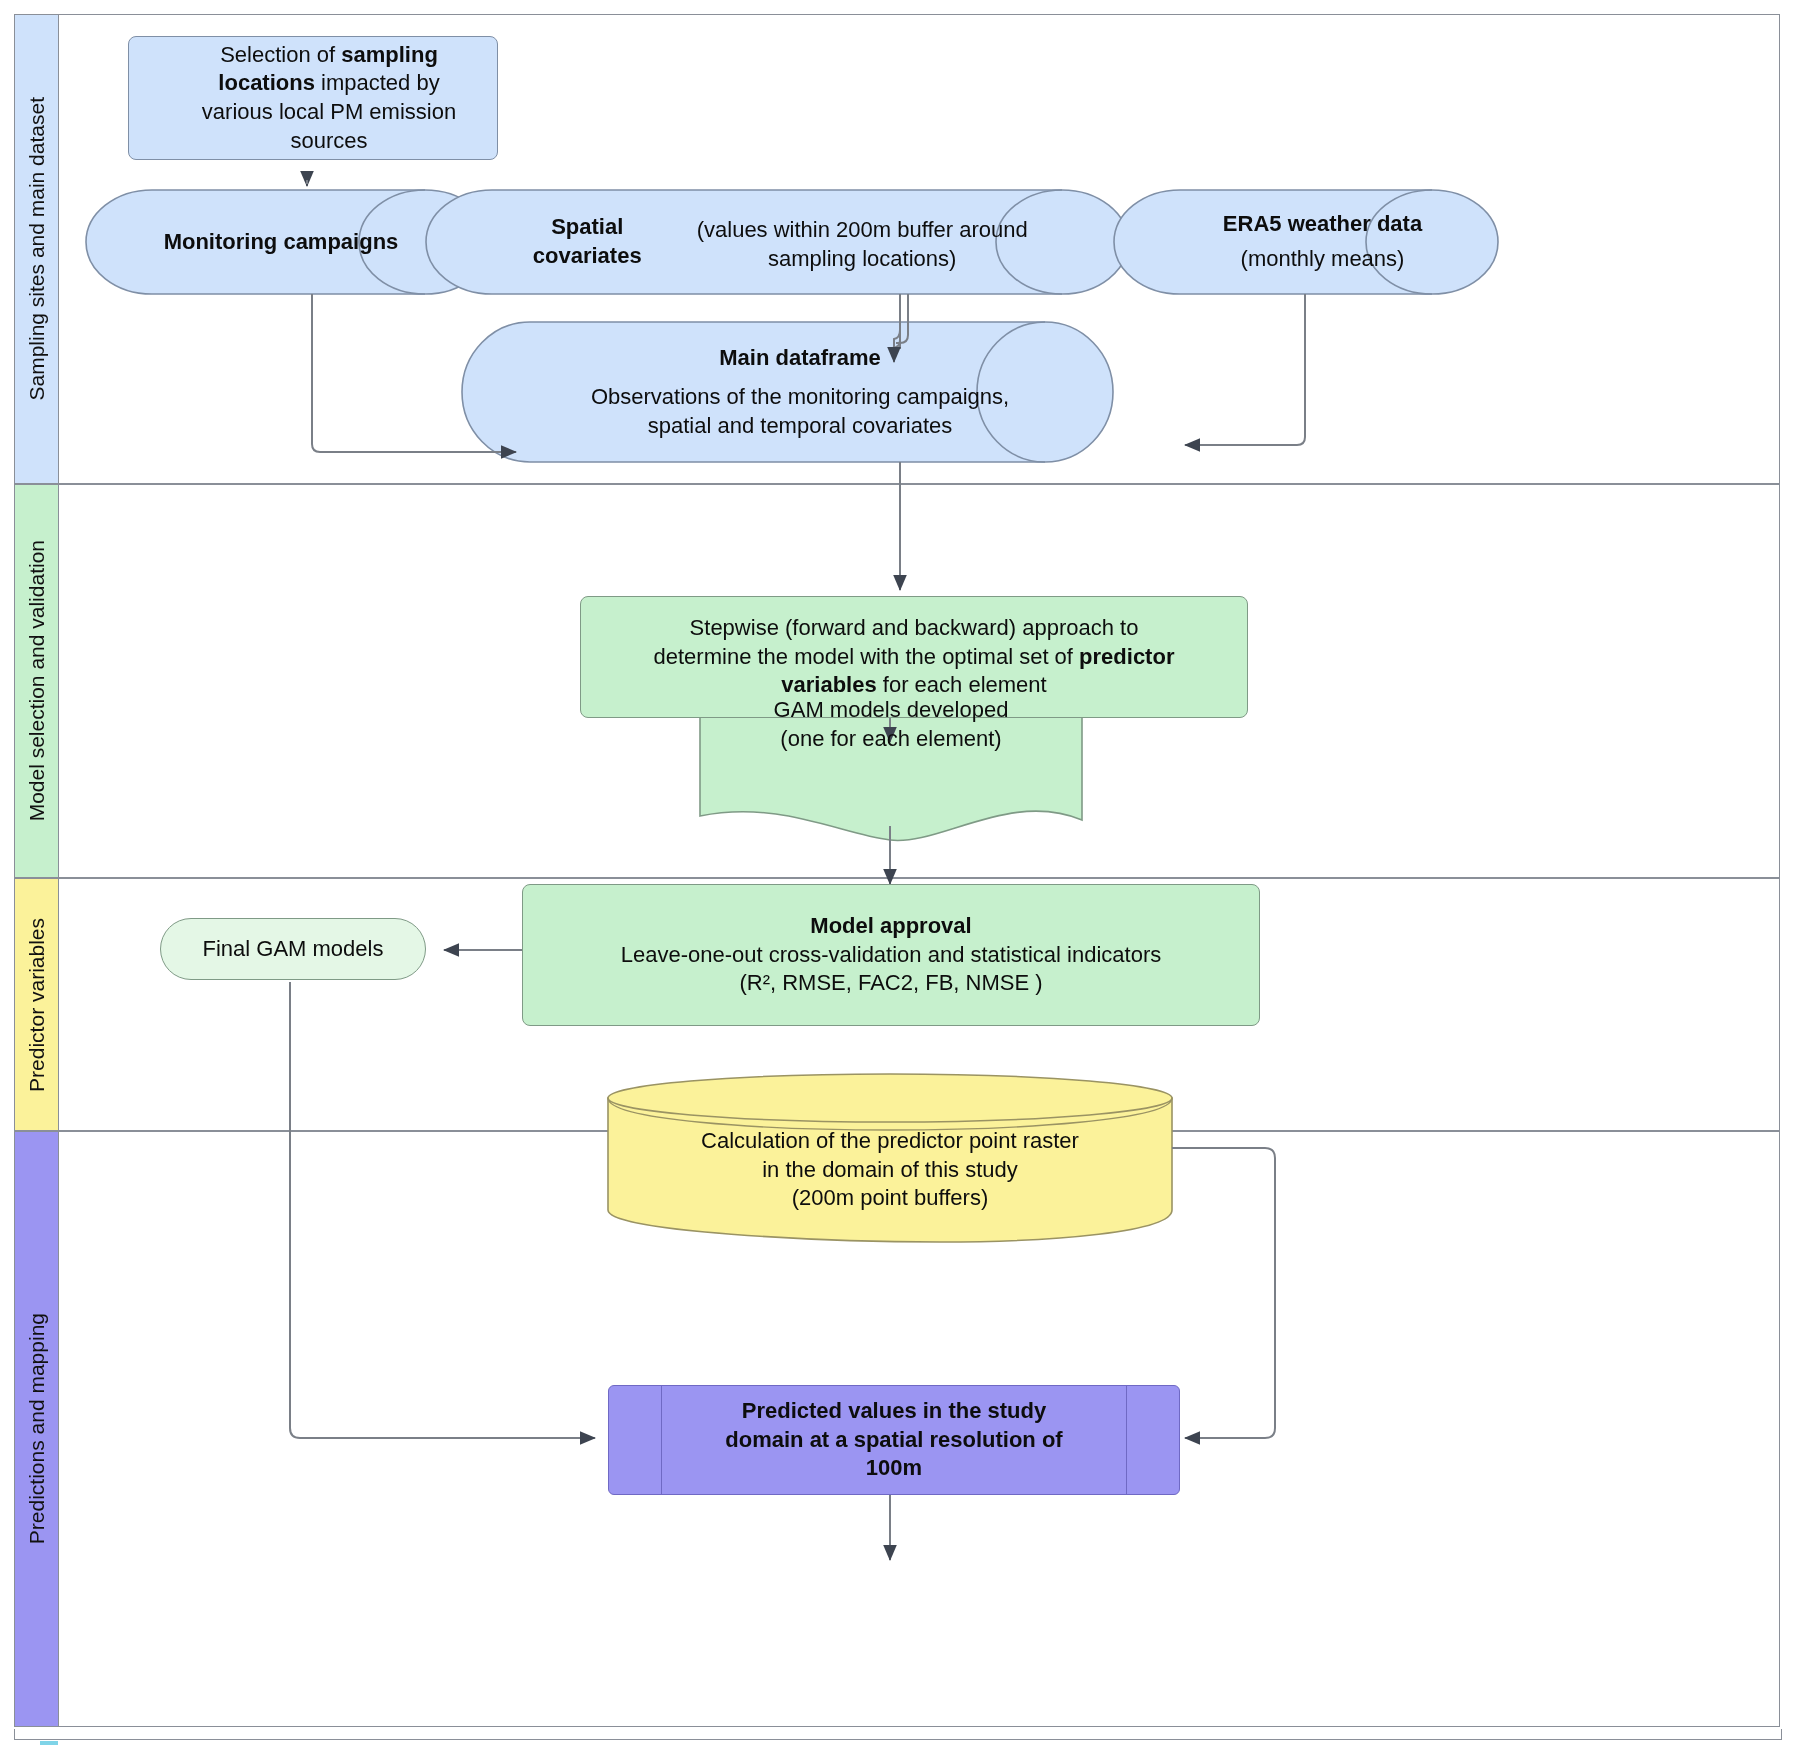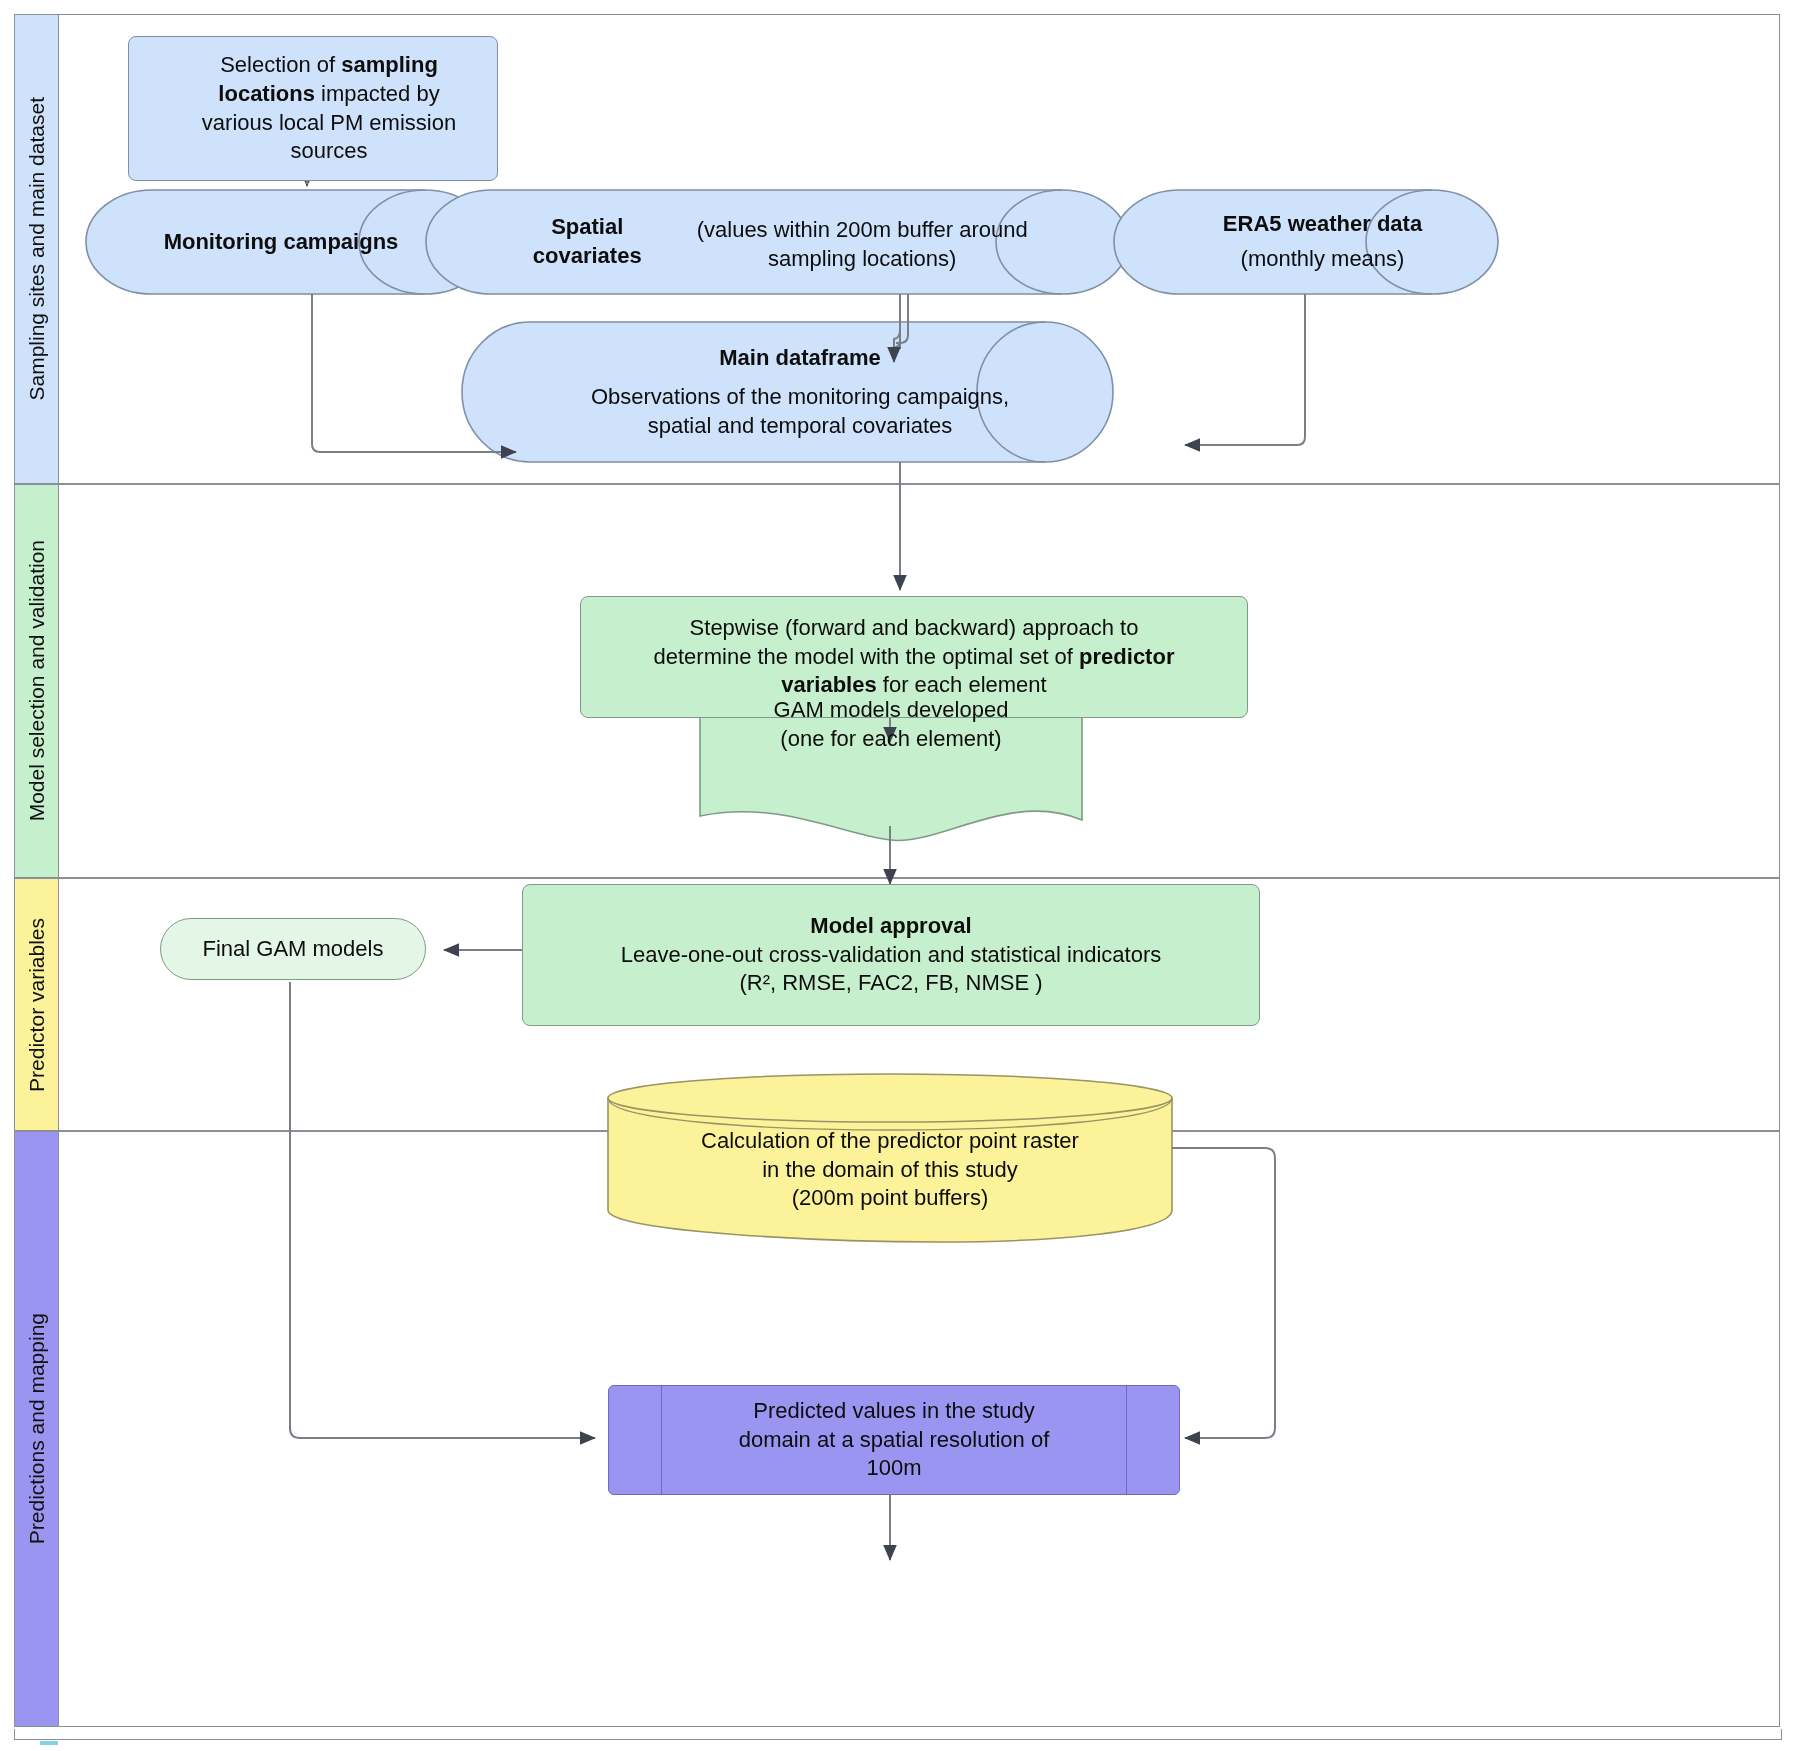--- a/index.html
+++ b/index.html
@@ -152,21 +152,21 @@
 
       <path d="M890,1495 L890,1560" marker-end="url(#arrow)"></path>
     </g>
 
     <g stroke="#7a7f87" stroke-width="2" fill="none">
       <path d="M890,718 L890,640" stroke="none"></path>
     </g>
     <path d="M890,718 L890,742" stroke="#7a7f87" stroke-width="2" fill="none" marker-end="url(#arrow)"></path>
   </svg>
 
-  <div class="node blue rounded-sm" style="left:128px;top:36px;width:370px;height:145px;padding-left:46px;">
+  <div class="node blue rounded-sm" style="left:128px;top:36px;width:370px;height:124px;padding-left:46px;">
     <div class="txt">
       <span>Selection of <b>sampling</b></span><br>
       <span><b>locations</b> impacted by</span><br>
       <span>various local PM emission</span><br>
       <span>sources</span>
     </div>
   </div>
 
   <div class="shape-label" style="left:136px;top:190px;width:290px;height:104px;justify-content:center;">
     <b>Monitoring campaigns</b>
@@ -213,21 +213,21 @@
     <span>Final GAM models</span>
   </div>
 
   <div class="shape-label" style="left:620px;top:1110px;width:540px;height:120px;flex-direction:column;">
     <span>Calculation of the predictor point raster</span>
     <span>in the domain of this study</span>
     <span>(200m point buffers)</span>
   </div>
 
   <div class="node purple" style="left:608px;top:1385px;width:572px;height:110px;border-radius:6px;">
-    <div class="txt" style="position:relative;z-index:2;">
+    <div class="txt" style="position:relative;z-index:2;font-weight:bold;">
       <span>Predicted values in the study</span><br>
       <span>domain at a spatial resolution of</span><br>
       <span>100m</span>
     </div>
   </div>
   <div style="position:absolute;left:661px;top:1386px;width:1px;height:108px;background:#6f69c4;"></div>
   <div style="position:absolute;left:1126px;top:1386px;width:1px;height:108px;background:#6f69c4;"></div>
 
 
 </div>

